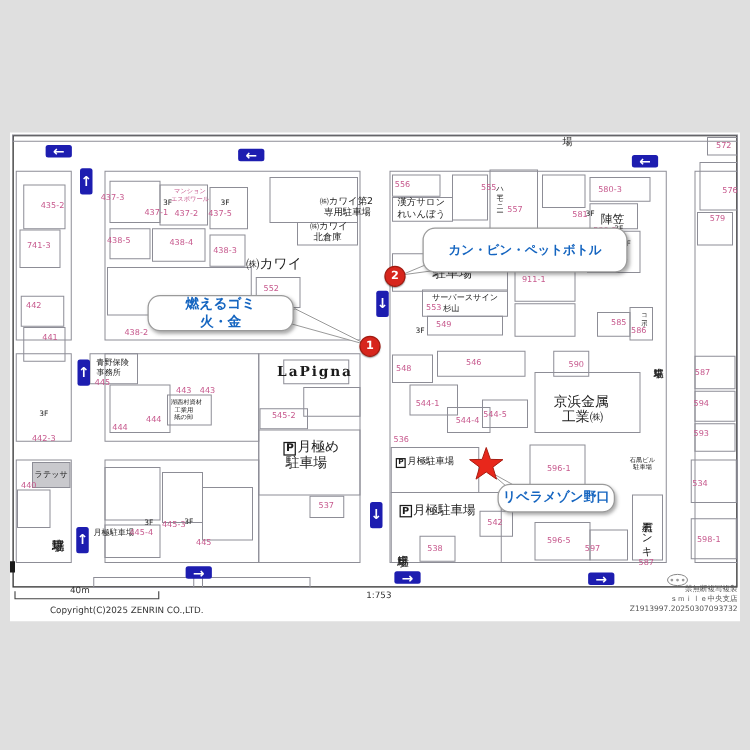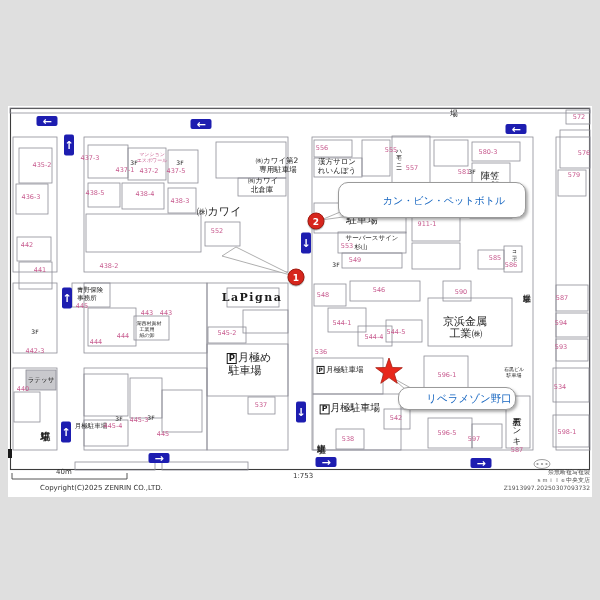--- a/index.html
+++ b/index.html
@@ -16,22 +16,22 @@
          padding:0 1px;margin-right:1px;font-weight:bold;}
   .arrow{position:absolute;transform:translate(-50%,-50%);background:#1d1db0;color:#fff;
          display:flex;align-items:center;justify-content:center;font-weight:bold;border-radius:2px;}
   .arrow.left,.arrow.right{width:21px;height:10px;font-size:11px;}
   .arrow.up,.arrow.down{width:10px;height:21px;font-size:11px;}
   .marker{position:absolute;transform:translate(-50%,-50%);width:15px;height:15px;border-radius:50%;
           background:#d7261d;border:1px solid #a31a10;color:#fff;font-size:9px;font-weight:bold;
           display:flex;align-items:center;justify-content:center;box-shadow:0 1px 1px rgba(0,0,0,.35);}
   .callout{position:absolute;background:#fff;border:1px solid #9a9a9a;border-radius:10px;
            box-shadow:1.5px 2px 3px rgba(70,70,70,.45);display:flex;flex-direction:column;
-           align-items:center;justify-content:center;color:#1565c0;font-weight:normal;text-align:center;
-           line-height:1.3;padding-left:24px;}
+           align-items:center;justify-content:center;color:#1565c0;font-weight:bold;text-align:center;
+           line-height:1.3;}
   .ftxt{position:absolute;color:#333;text-align:center;}
   #footer-right{position:absolute;right:10px;top:468px;text-align:right;font-size:6px;
                 color:#555;line-height:1.3;}
 </style>
 </head>
 <body>
 
 <div id="stage">
   <div id="sheet"></div>
 
@@ -171,21 +171,21 @@
       <div class="lbl" style="left: 472px; top: 172px; font-size: 6px;">3F</div>
       <div class="lbl" style="left: 495px; top: 184px; font-size: 6px;">3F</div>
       <div class="lbl" style="left: 501px; top: 196px; font-size: 6px;">3F</div>
       <div class="lbl v" style="left: 399px; top: 156px; font-size: 6px;">ハーモニー</div>
       <div class="lbl m" style="left: 152px; top: 154px; font-size: 5px;">マンション</div>
       <div class="lbl m" style="left: 152px; top: 160px; font-size: 5px;">エスポワール</div>
       <div class="lbl" style="left: 514px; top: 369px; font-size: 5px;">石黒ビル</div>
       <div class="lbl" style="left: 514px; top: 375px; font-size: 5px;">駐車場</div>
       <div class="lbl v" style="left: 514px; top: 253px; font-size: 5px;">コーポ</div>
       <div class="lbl m" style="left: 42px; top: 165px; font-size: 6.5px;">435-2</div>
-      <div class="lbl m" style="left: 31px; top: 197px; font-size: 6.5px;">436-3</div>
+      <div class="lbl m" style="left: 31px; top: 197px; font-size: 6.5px;">741-3</div>
       <div class="lbl m" style="left: 90px; top: 158px; font-size: 6.5px;">437-3</div>
       <div class="lbl m" style="left: 125px; top: 170px; font-size: 6.5px;">437-1</div>
       <div class="lbl m" style="left: 149px; top: 171px; font-size: 6.5px;">437-2</div>
       <div class="lbl m" style="left: 176px; top: 171px; font-size: 6.5px;">437-5</div>
       <div class="lbl m" style="left: 95px; top: 193px; font-size: 6.5px;">438-5</div>
       <div class="lbl m" style="left: 145px; top: 194px; font-size: 6.5px;">438-4</div>
       <div class="lbl m" style="left: 180px; top: 201px; font-size: 6.5px;">438-3</div>
       <div class="lbl m" style="left: 217px; top: 231px; font-size: 6.5px;">552</div>
       <div class="lbl m" style="left: 27px; top: 245px; font-size: 6.5px;">442</div>
       <div class="lbl m" style="left: 40px; top: 270px; font-size: 6.5px;">441</div>
@@ -240,20 +240,24 @@
       <div class="arrow up" style="left: 69px; top: 145px;">↑</div>
       <div class="arrow up" style="left: 67px; top: 298px;">↑</div>
       <div class="arrow up" style="left: 66px; top: 432px;">↑</div>
       <div class="arrow down" style="left: 306px; top: 243px;">↓</div>
       <div class="arrow down" style="left: 301px; top: 412px;">↓</div>
       <div class="arrow right" style="left: 159px; top: 458px;">→</div>
       <div class="arrow right" style="left: 326px; top: 462px;">→</div>
       <div class="arrow right" style="left: 481px; top: 463px;">→</div>
       <div class="marker" style="left: 296px; top: 277px;">1</div>
       <div class="marker" style="left: 316px; top: 221px;">2</div>
+      <div class="callout" style="left: 118px; top: 236px; width: 115px; height: 27px; transform: none; font-size: 11px;">
+        <div>燃えるゴミ</div>
+        <div>火・金</div>
+      </div>
       <div class="callout" style="left: 338px; top: 182px; width: 162px; height: 34px; transform: none; font-size: 10px;">
         <div>カン・ビン・ペットボトル</div>
       </div>
       <div class="callout" style="left: 398px; top: 387px; width: 92px; height: 21px; transform: none; font-size: 10.5px;">
         <div>リベラメゾン野口</div>
       </div>
     </div>
 
   <span class="ftxt" style="left:56px;top:468px;font-size:7px;">40m</span>
   <span class="ftxt" style="left:293px;top:472px;font-size:7px;">1:753</span>

